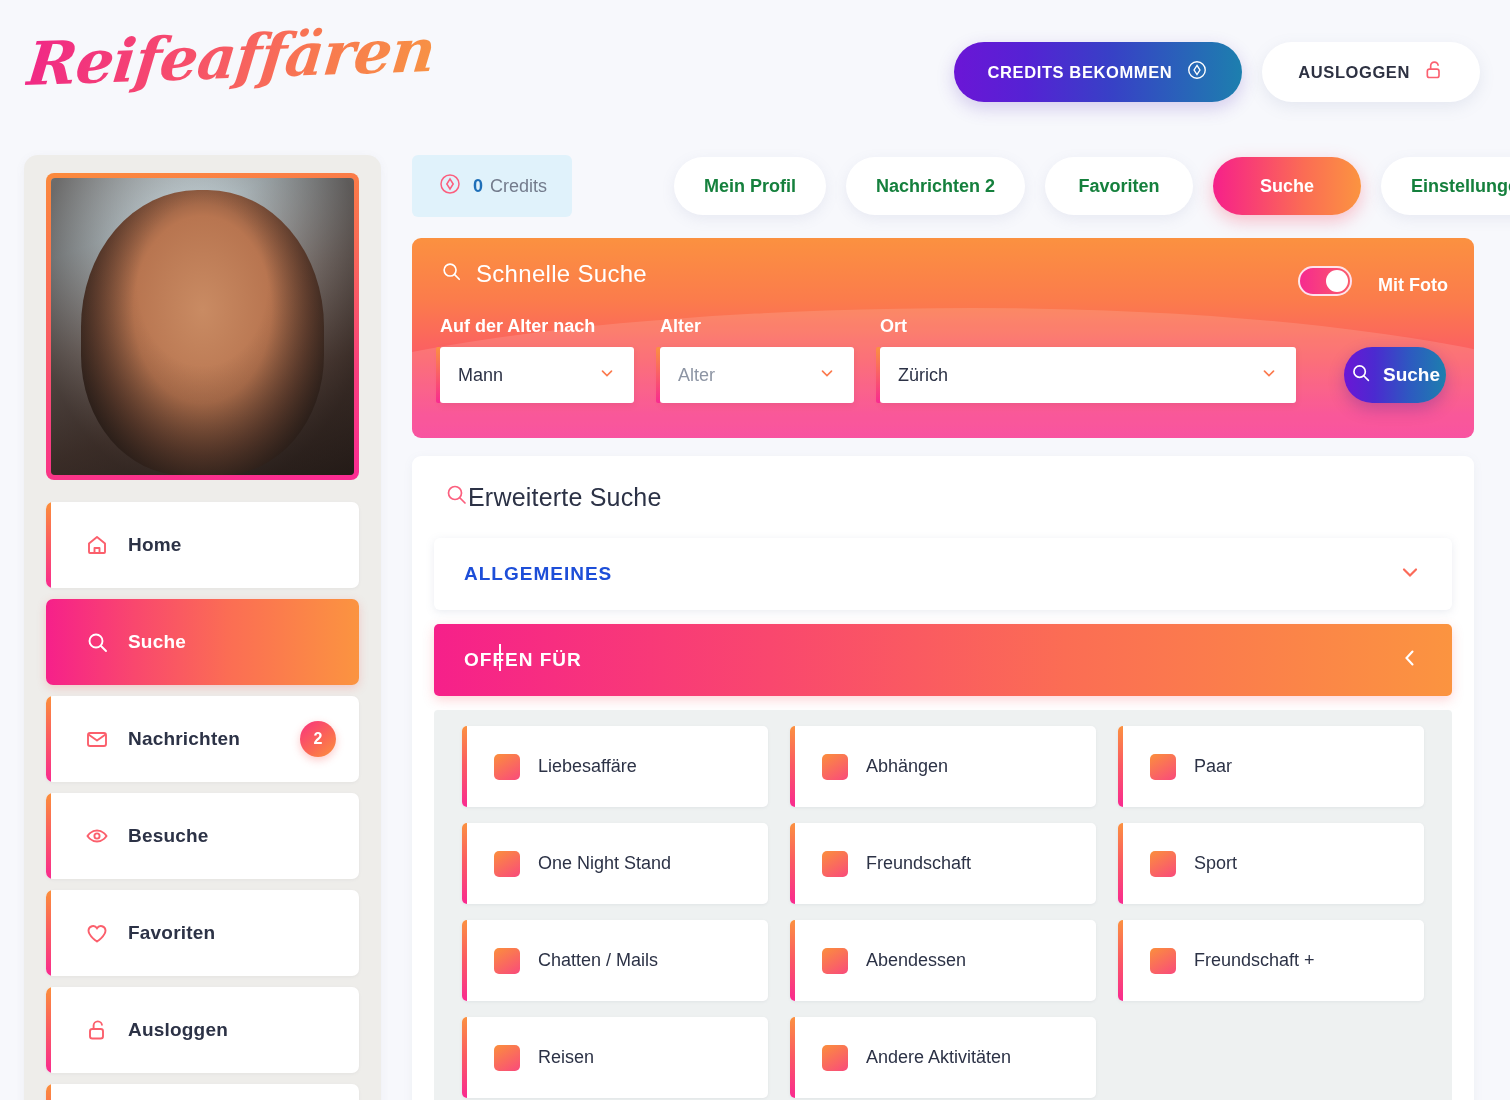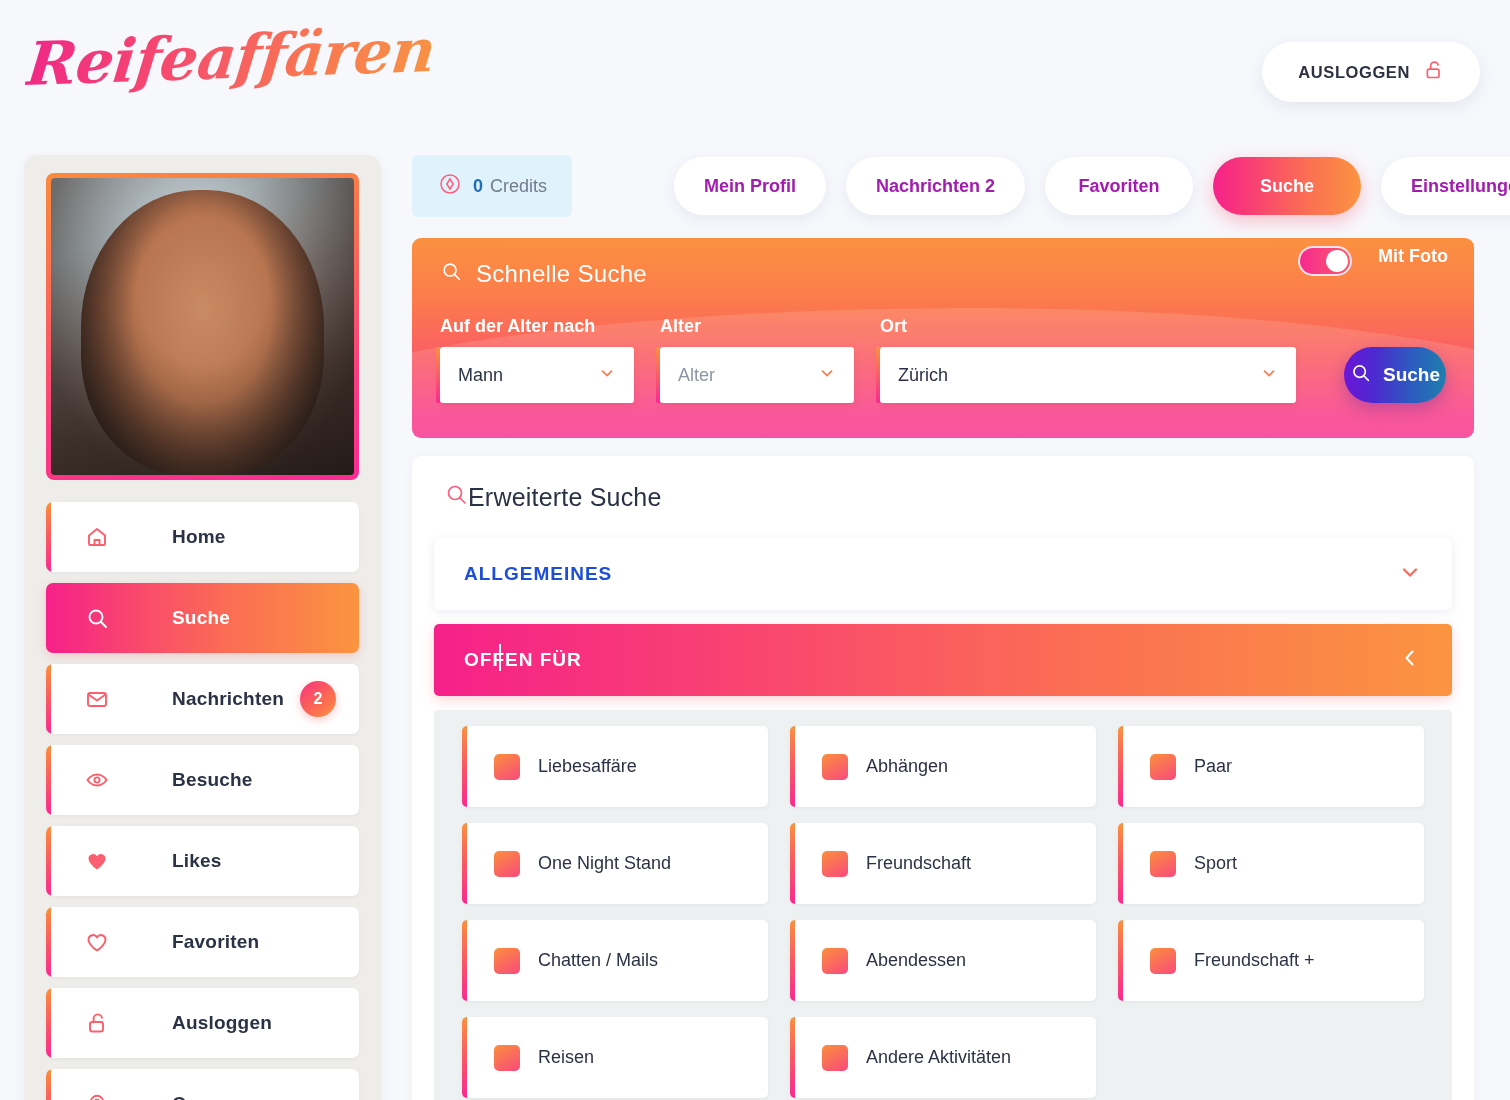--- a/index.html
+++ b/index.html
@@ -68,24 +68,23 @@
     background: radial-gradient(ellipse at 50% 42%, #c98b63 0%, #b87550 40%, #6d4634 62%, #2e241f 80%);
   }
   .avatar-img::after {
     content:""; position:absolute; left:0; top:0; width:100%; height:100%;
     background: radial-gradient(ellipse at 50% 36%, rgba(0,0,0,0) 30%, rgba(30,20,16,0.55) 78%);
   }
 
   .nav { margin-top: 22px; display: flex; flex-direction: column; gap: 11px; }
   .nav-item {
     position: relative; display: flex; align-items: center;
-    height: 70px; background: #fff; border-radius: 7px;
+    height: 86px; background: #fff; border-radius: 7px;
     padding-left: 38px; cursor: pointer; overflow: hidden;
     box-shadow: 0 1px 3px rgba(140,140,150,0.10);
-    gap: 44px;
   }
   .nav-item::before {
     content:""; position:absolute; left:0; top:0; bottom:0; width:5px;
     background: linear-gradient(180deg, #fb8f3a 0%, #fb5a62 50%, #f92a90 100%);
   }
   .nav-item.active {
     background: linear-gradient(90deg, #f6208a 0%, #f9476e 28%, #fb6d54 58%, #fb9440 100%);
     box-shadow: 0 3px 10px rgba(250,90,90,0.25);
   }
   .nav-item.active::before { display: none; }
@@ -111,21 +110,21 @@
   .credits-badge {
     display: flex; align-items: center; gap: 11px;
     height: 62px; width: 160px; padding: 0 26px;
     background: #e0f2fb; border-radius: 6px;
   }
   .credits-num { font-size: 18px; font-weight: bold; color: #1f6fb8; }
   .credits-word { font-size: 18px; color: #737b8c; margin-left: -4px;}
   .tabs { display: flex; gap: 20px; margin-left: 102px; }
   .tab {
     height: 58px; min-width: 148px; padding: 0 30px; border-radius: 29px;
-    background: #fff; color: #a21caf; font-size: 18px; font-weight: bold;
+    background: #fff; color: #15803d; font-size: 18px; font-weight: bold;
     display: flex; align-items: center; justify-content: center;
     box-shadow: 0 4px 14px rgba(120,130,170,0.12); cursor: pointer; border: none;
     white-space: nowrap;
   }
   .tab.active {
     background: linear-gradient(90deg, #f6208a 0%, #f9476e 32%, #fb6d54 62%, #fb9440 100%);
     color: #fff; box-shadow: 0 6px 18px rgba(250,80,110,0.35);
   }
 
   
@@ -137,21 +136,21 @@
   .quick-wave {
     position: absolute; left: 0; bottom: 0; width: 100%; height: 130px;
     background: rgba(255,255,255,0.13);
     border-radius: 52% 48% 0 0 / 100% 100% 0 0;
     transform: scaleX(1.35);
   }
   .quick-inner { position: relative; z-index: 2; padding: 22px 28px; }
   .quick-title { display: flex; align-items: center; gap: 14px; }
   .quick-title span { color:#fff; font-size: 24px; letter-spacing: 0.3px; }
   .toggle-wrap {
-    position: absolute; right: 26px; top: 8px; display: flex; align-items: flex-start; gap: 26px;
+    position: absolute; right: 26px; top: 28px; display: flex; align-items: flex-end; gap: 26px;
   }
   .toggle {
     width: 54px; height: 30px; border-radius: 15px;
     background: linear-gradient(90deg, #f62a8f 0%, #fb5b6a 100%);
     border: 2px solid rgba(255,255,255,0.85);
     position: relative; cursor: pointer;
   }
   .toggle::after {
     content:""; position:absolute; right: 2px; top: 2px;
     width: 22px; height: 22px; border-radius: 50%; background: #fff;
@@ -234,20 +233,29 @@
   .opt-label { margin-left: 18px; font-size: 18px; color: #2c3246; }
 </style>
 </head>
 <body>
 
 <div class="page">
 
   <div class="header">
     <div class="logo">Reifeaffären</div>
     <div class="hdr-btns">
+      <button class="btn-credits">
+        <span>CREDITS BEKOMMEN</span>
+        <span>
+          <svg width="22" height="22" viewBox="0 0 24 24" fill="none" stroke="#ffffff" stroke-width="1.5">
+            <circle cx="12" cy="12" r="9"></circle>
+              <path d="M12 7l3.2 5-3.2 5-3.2-5z"></path>
+          </svg>
+        </span>
+      </button>
       <button class="btn-logout">
         <span>AUSLOGGEN</span>
         <span>
           <svg width="20" height="22" viewBox="0 0 24 24" fill="none" stroke="#fb6070" stroke-width="2">
             <rect x="4" y="11" width="14" height="10" rx="2.5"></rect>
             <path d="M8 11V7a4.5 4.5 0 0 1 9 0"></path>
           </svg>
         </span>
       </button>
     </div>
@@ -293,28 +301,20 @@
       <div class="nav-item">
         <span class="nav-icon">
           <svg width="24" height="24" viewBox="0 0 24 24" fill="none" stroke="#fb5f6c" stroke-width="1.9">
             <path d="M2.5 12S6 6.5 12 6.5 21.5 12 21.5 12 18 17.5 12 17.5 2.5 12 2.5 12z"></path>
               <circle cx="12" cy="12" r="2.6"></circle>
           </svg>
         </span>
         <span class="nav-label">Besuche</span>
       </div>
 
-      <div class="nav-item">
-        <span class="nav-icon">
-          <svg width="24" height="24" viewBox="0 0 24 24" fill="#fb6070">
-            <path d="M12 20.5S3.5 15 3.5 9.6A4.6 4.6 0 0 1 12 7.2a4.6 4.6 0 0 1 8.5 2.4c0 5.4-8.5 10.9-8.5 10.9z"></path>
-          </svg>
-        </span>
-        <span class="nav-label">Likes</span>
-      </div>
 
       <div class="nav-item">
         <span class="nav-icon">
           <svg width="24" height="24" viewBox="0 0 24 24" fill="none" stroke="#fb5f6c" stroke-width="1.9">
             <path d="M12 20.5S3.5 15 3.5 9.6A4.6 4.6 0 0 1 12 7.2a4.6 4.6 0 0 1 8.5 2.4c0 5.4-8.5 10.9-8.5 10.9z"></path>
           </svg>
         </span>
         <span class="nav-label">Favoriten</span>
       </div>
 

